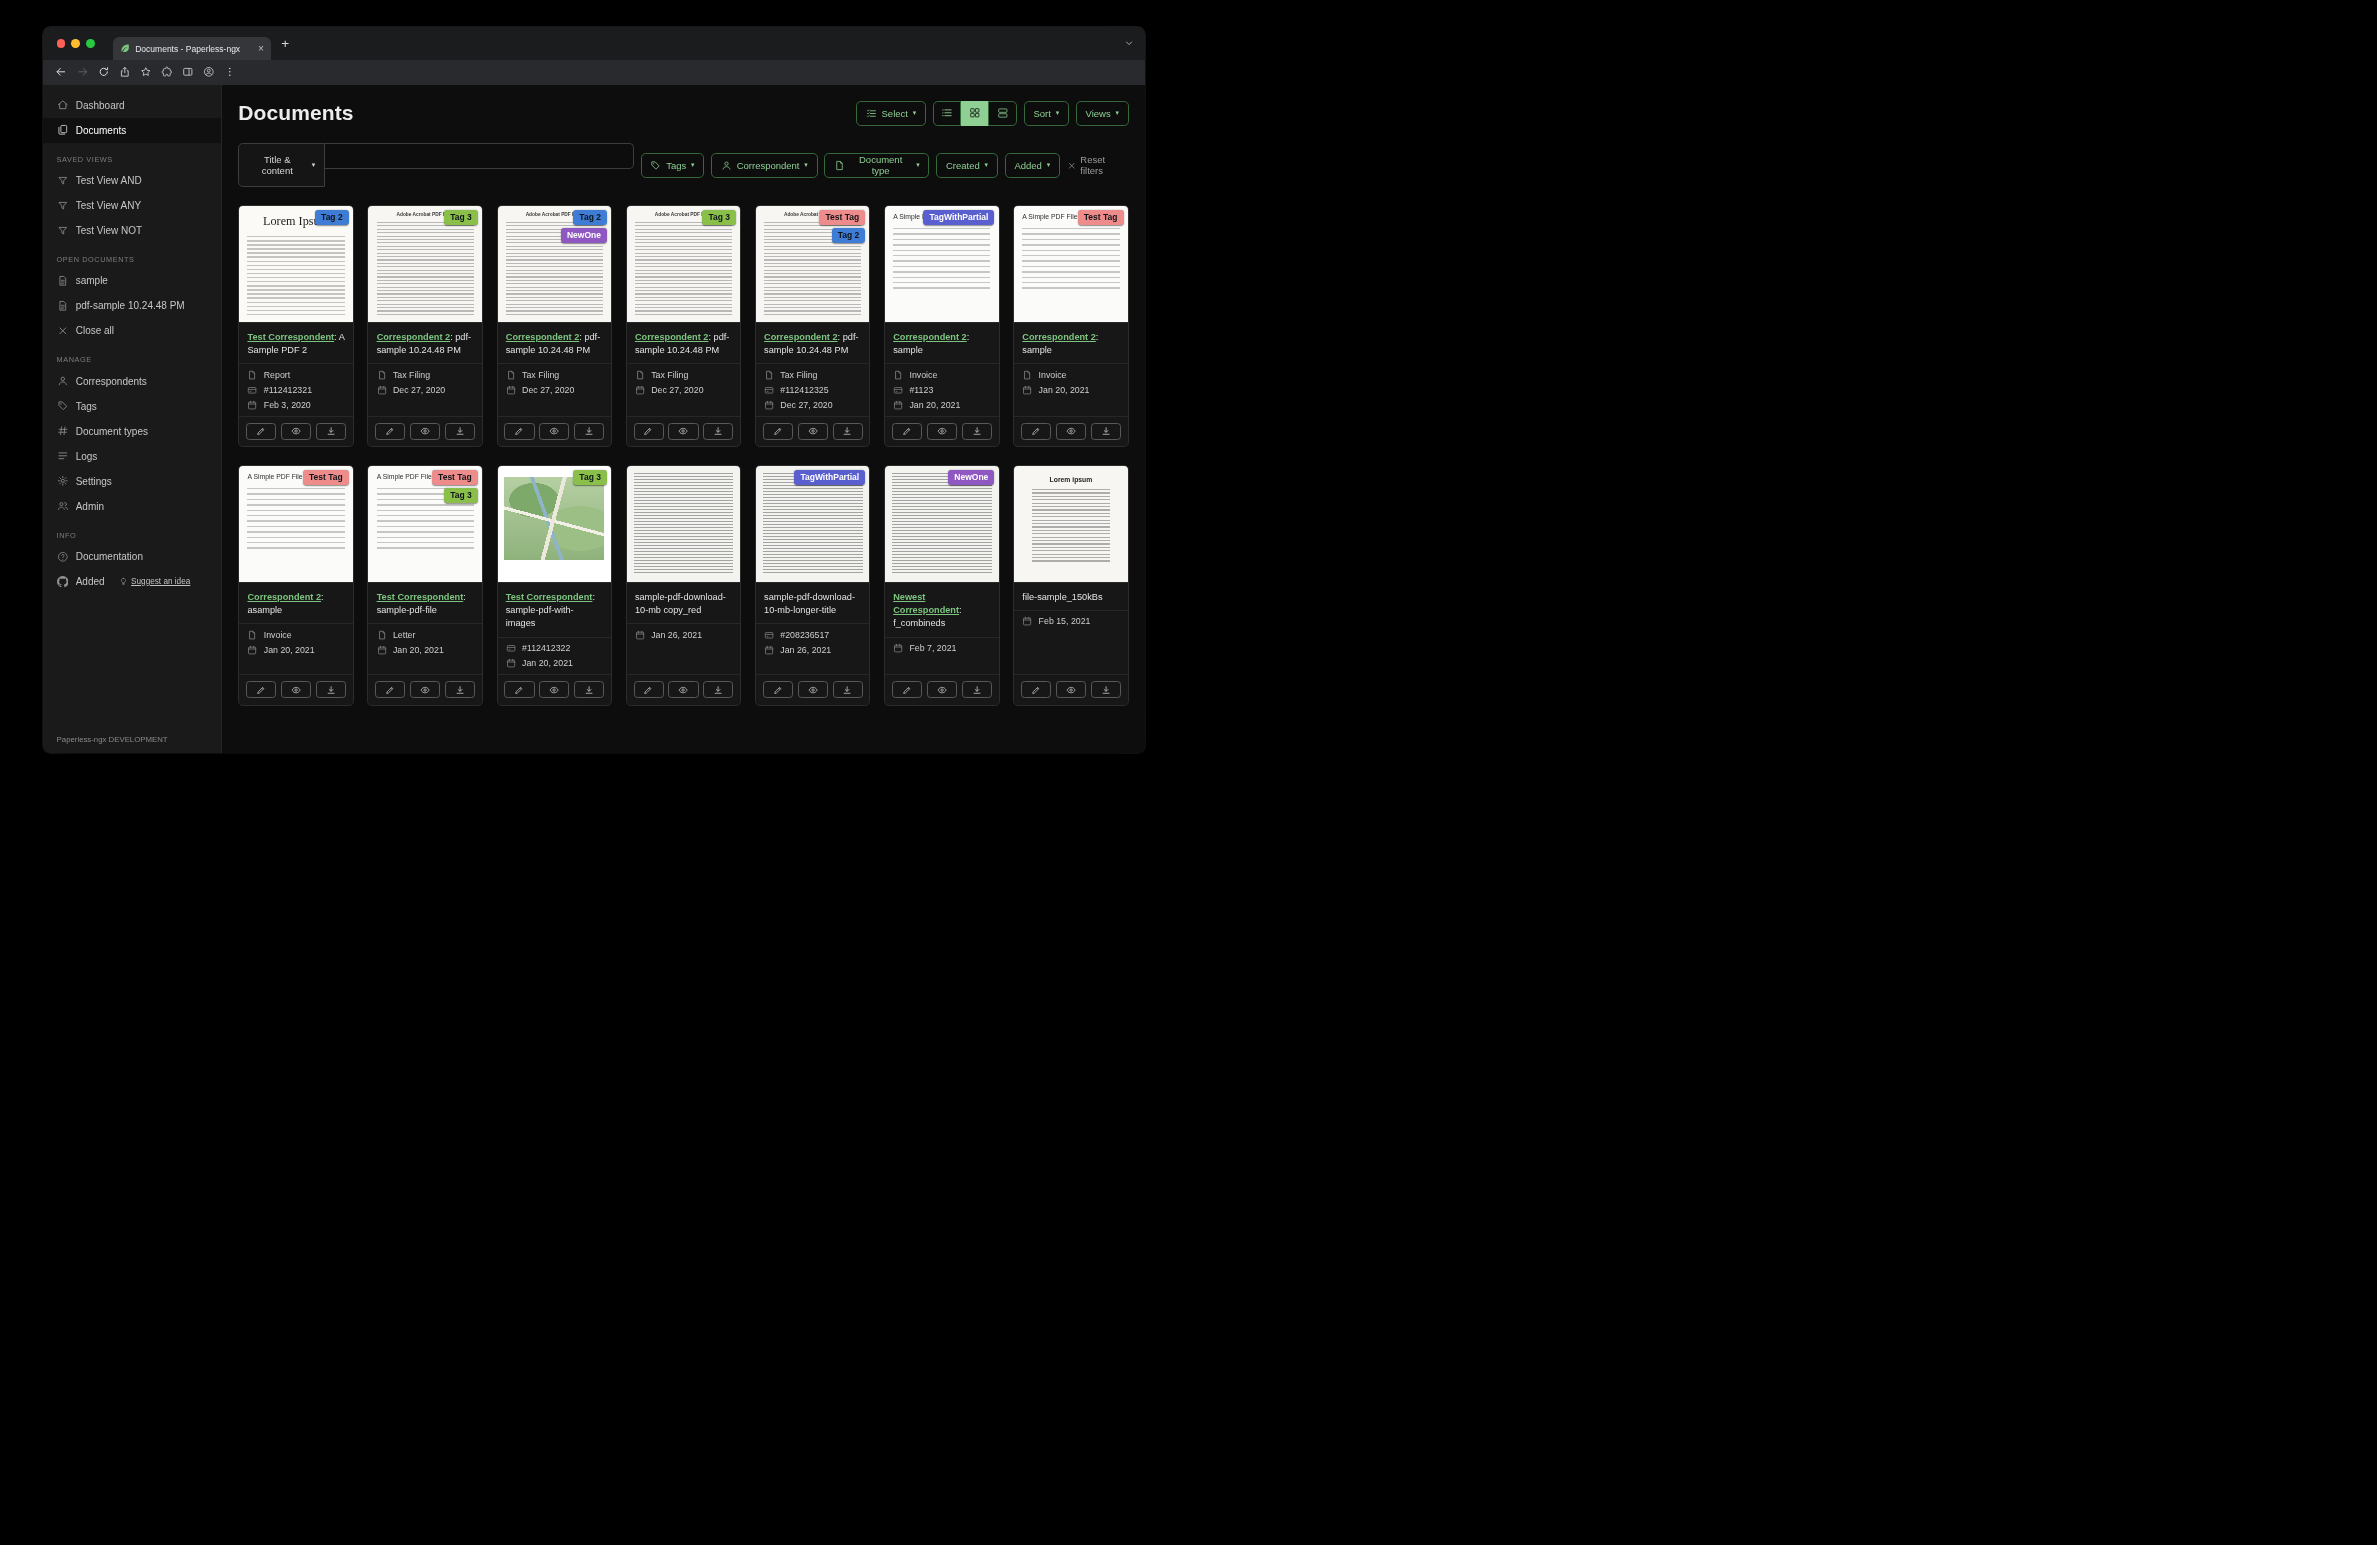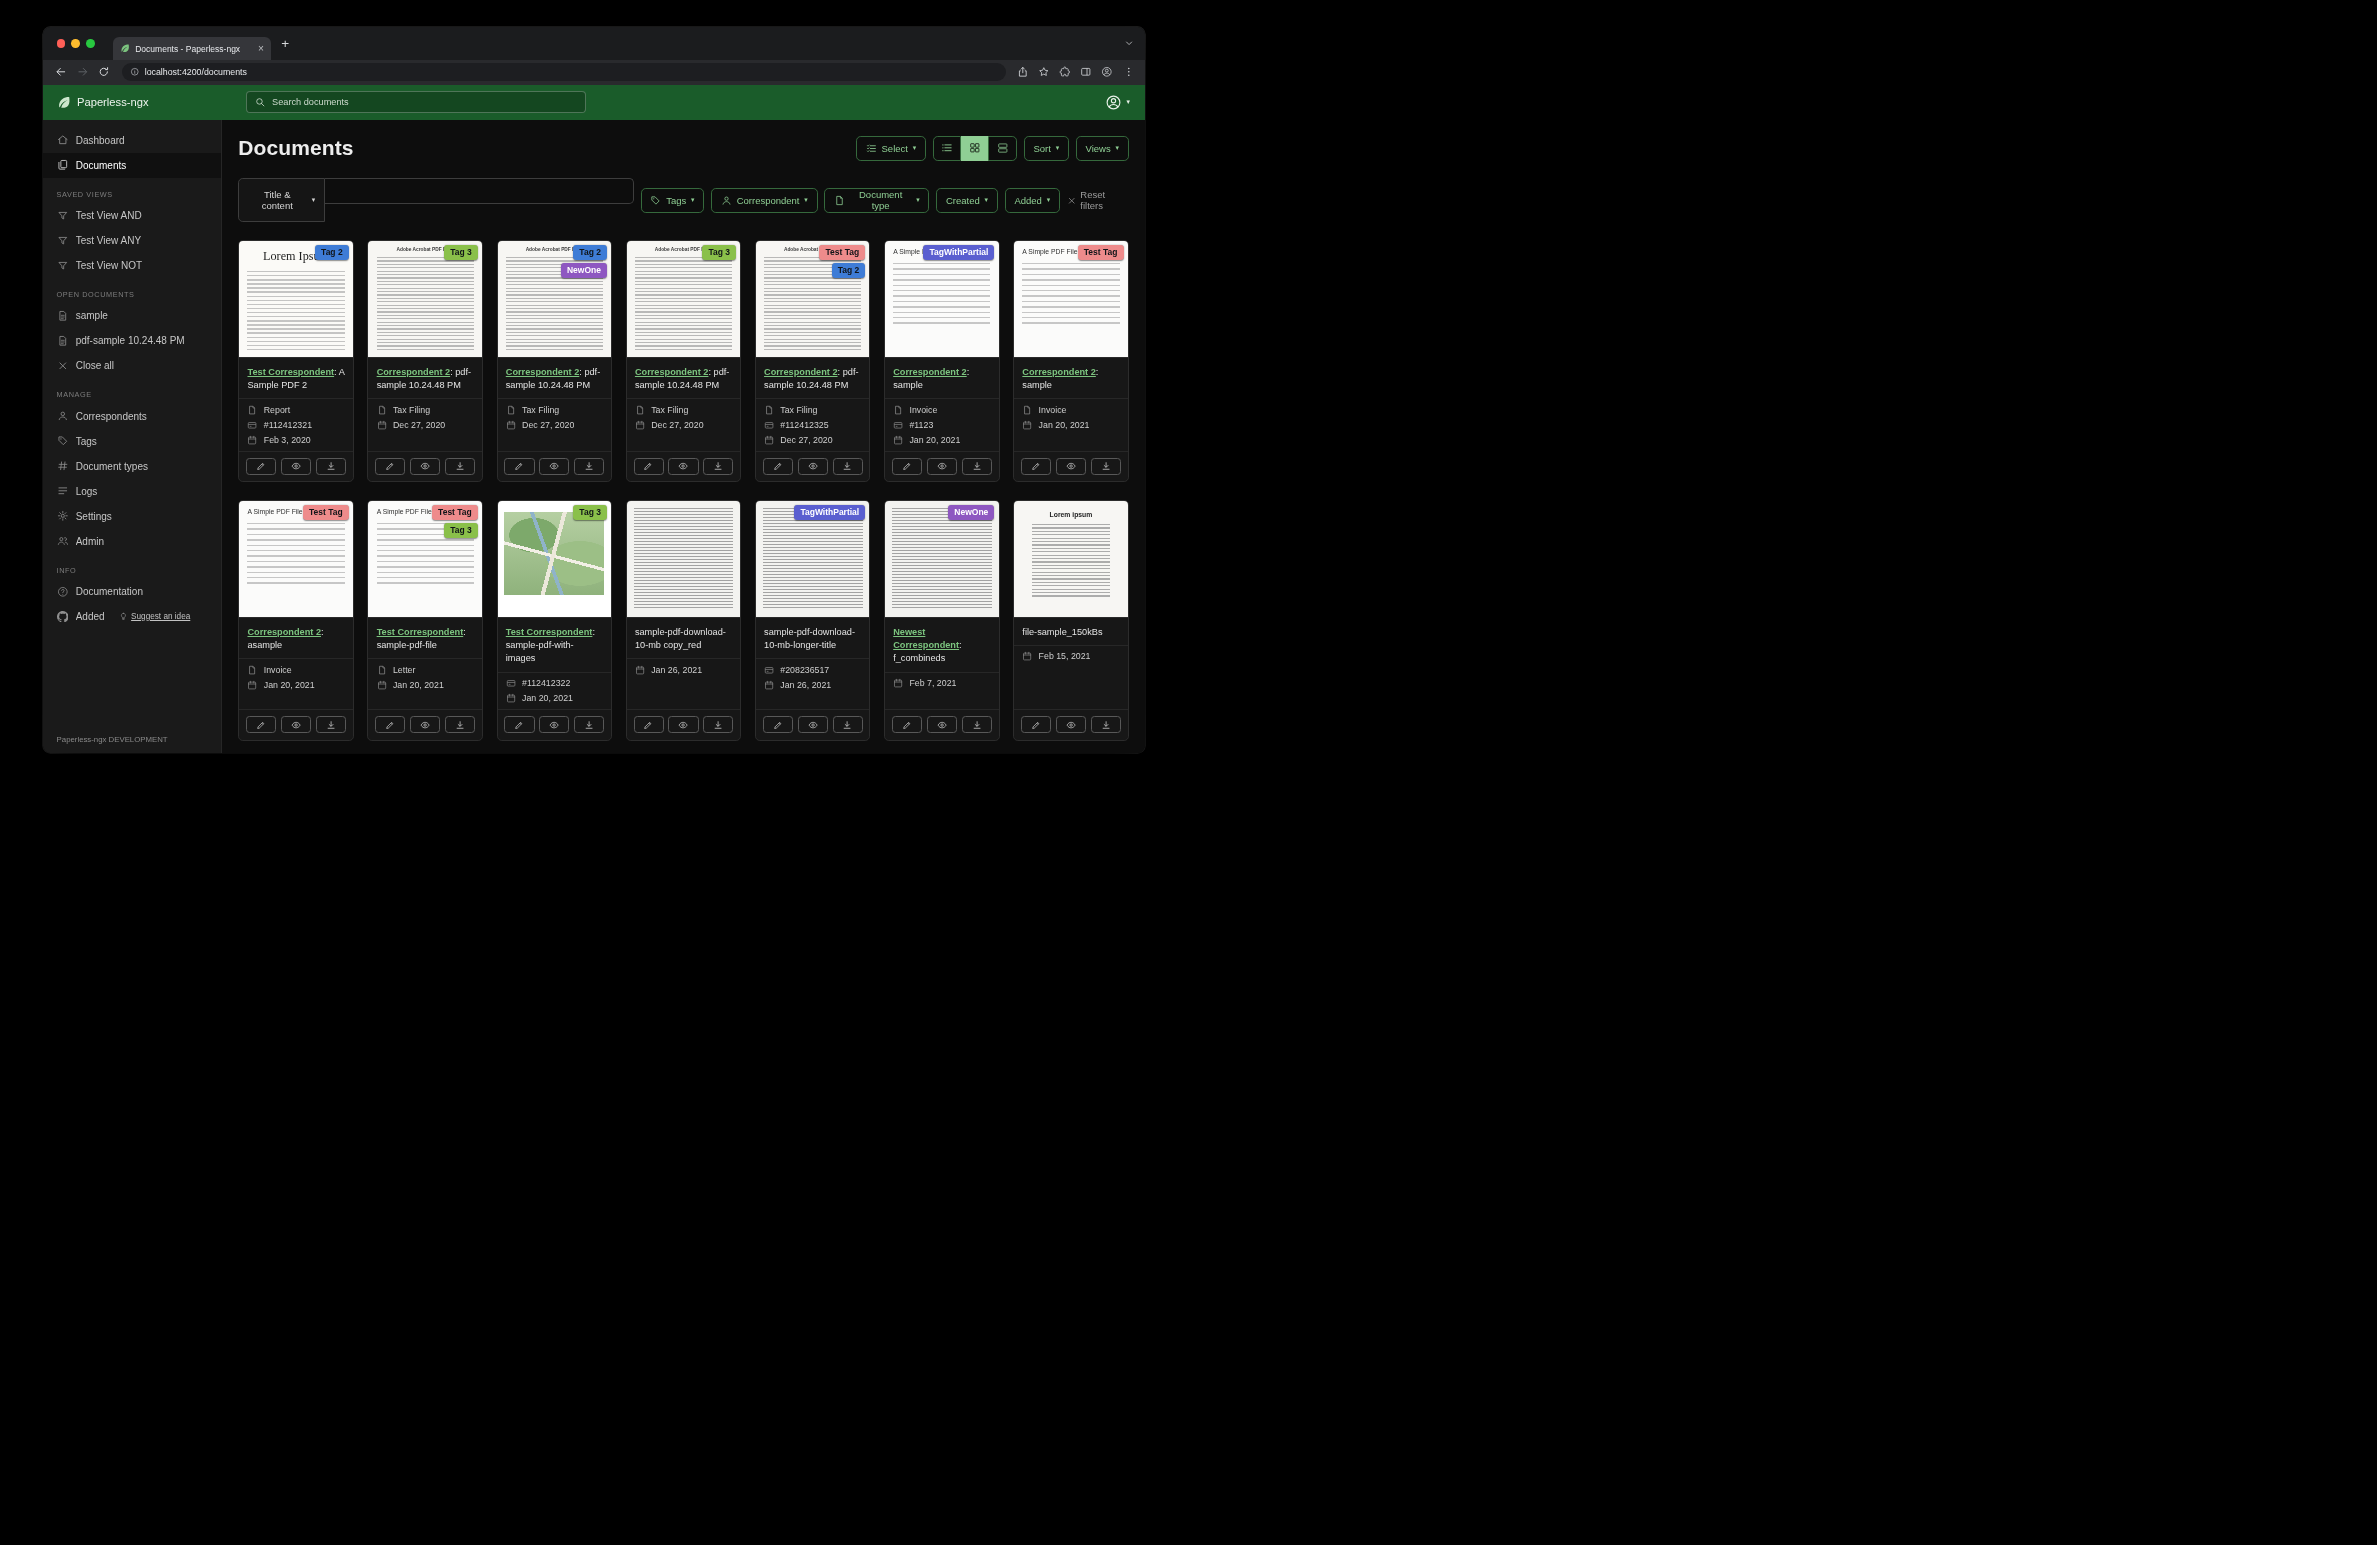--- a/index.html
+++ b/index.html
@@ -356,26 +356,20 @@
     <div class="navbtn disabled">
         <svg class="ic" viewBox="0 0 17 17" width="11.6" height="11.6">
           <use href="#i-forward"></use>
         </svg>
       </div>
     <div class="navbtn">
         <svg class="ic" viewBox="0 0 17 17" width="11.6" height="11.6">
           <use href="#i-reload"></use>
         </svg>
       </div>
-    <div class="omnibox">
-      <svg class="ic" viewBox="0 0 14 14" width="9.5" height="9.5">
-          <use href="#i-info"></use>
-        </svg>
-      <span>localhost:4200/documents</span>
-    </div>
     <div class="right-icons">
       <svg class="ic" viewBox="0 0 17 17" width="11.6" height="11.6">
           <use href="#i-share"></use>
         </svg>
       <svg class="ic" viewBox="0 0 17 17" width="11.6" height="11.6">
           <use href="#i-star"></use>
         </svg>
       <svg class="ic" viewBox="0 0 17 17" width="11.6" height="11.6">
           <use href="#i-puzzle"></use>
         </svg>
@@ -384,40 +378,20 @@
         </svg>
       <svg class="ic" viewBox="0 0 17 17" width="11.6" height="11.6">
           <use href="#i-avatar"></use>
         </svg>
       <svg class="ic" viewBox="0 0 17 17" width="11.6" height="11.6">
           <use href="#i-dots"></use>
         </svg>
     </div>
   </div>
 
-  <div class="appheader">
-    <div class="brand">
-      <svg class="ic" viewBox="0 0 21 21" width="14.3" height="14.3">
-          <use href="#i-leaf"></use>
-        </svg>
-      <span>Paperless-ngx</span>
-    </div>
-    <div class="gsearch">
-      <svg class="ic" viewBox="0 0 15 15" width="10.2" height="10.2">
-          <use href="#i-search"></use>
-        </svg>
-      <input placeholder="Search documents" style="">
-    </div>
-    <div class="user">
-      <svg class="ic" viewBox="0 0 25 25" width="17" height="17">
-          <use href="#i-avatar"></use>
-        </svg>
-      <span class="caret">▾</span>
-    </div>
-  </div>
 
   <div class="content">
     <aside class="sidebar">
       <nav id="sidebar-nav">
           <div class="side-item">
             <svg class="ic" viewBox="0 0 17 17" width="11.6" height="11.6">
               <use href="#i-home"></use>
             </svg>
             <span class="side-label">Dashboard</span>
           </div>

